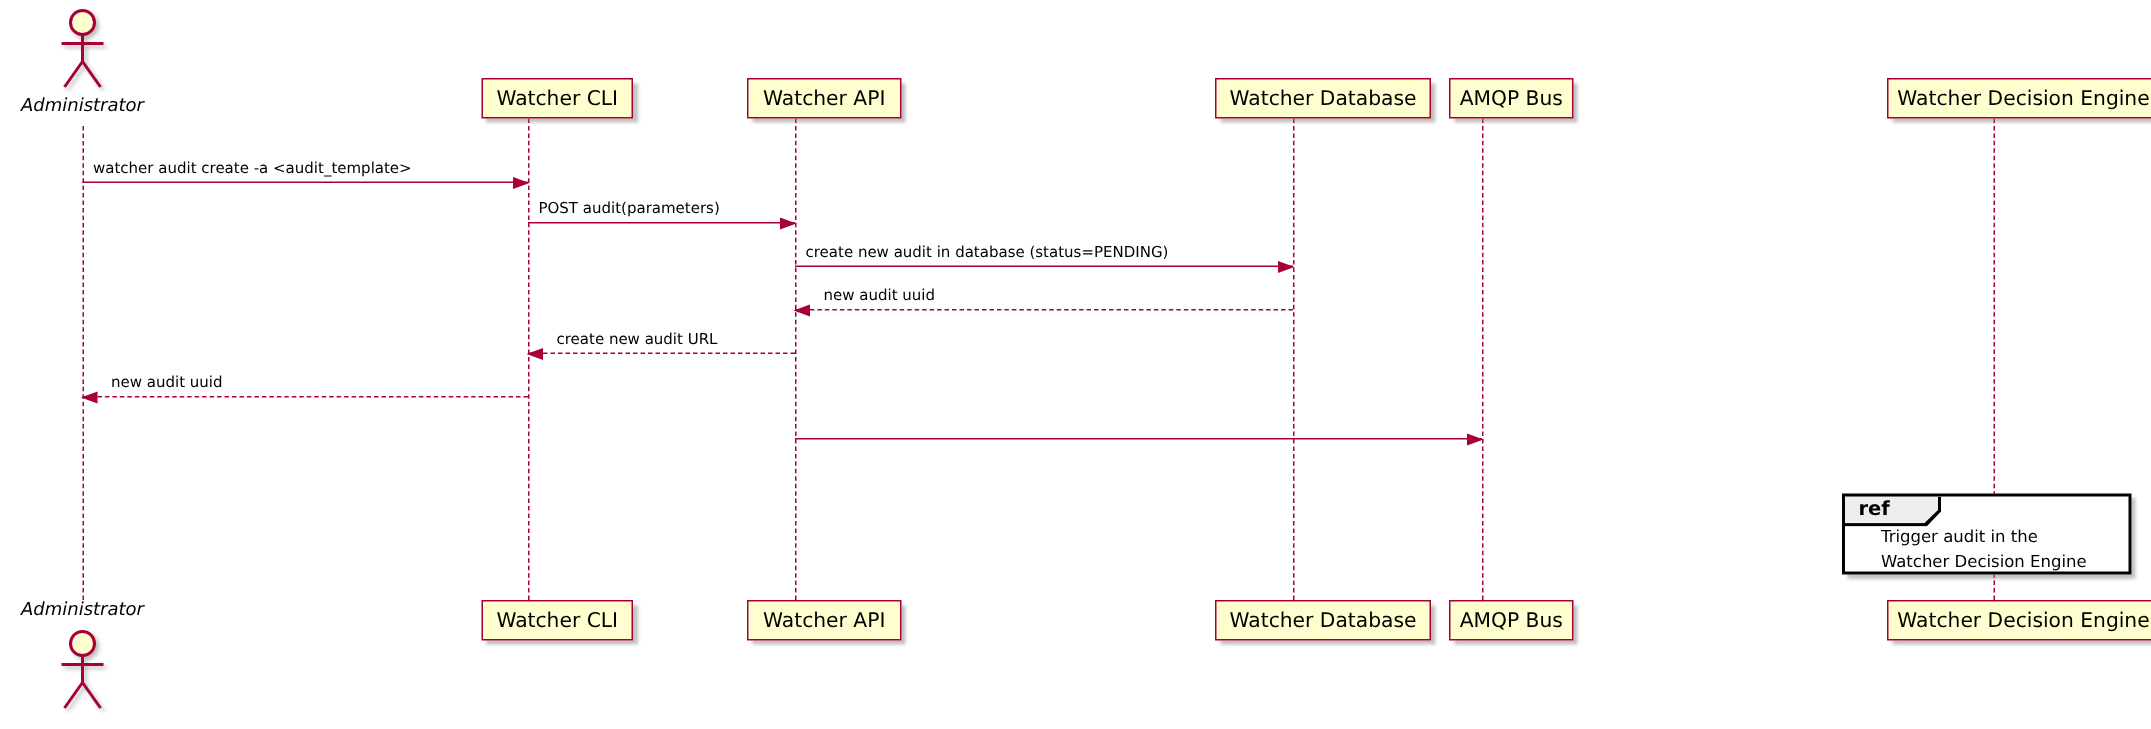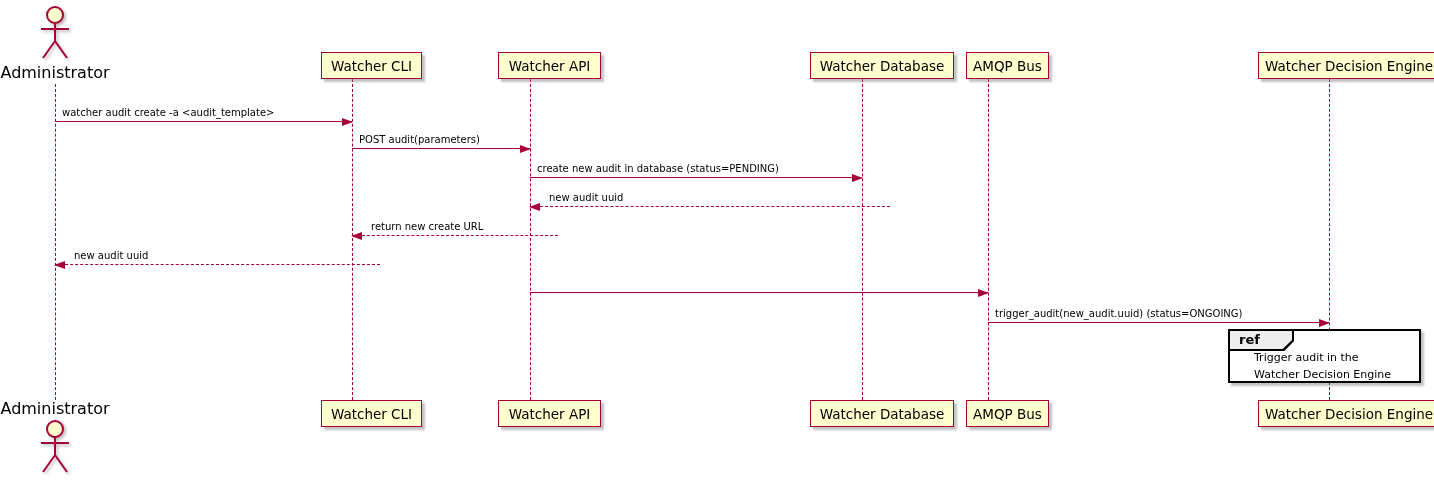--- a/index.html
+++ b/index.html
@@ -34,38 +34,39 @@
     font-size: 13.5px;
     white-space: nowrap;
     z-index: 4;
     margin-left: 20px;
   }
 
   
   .actor-label {
     position: absolute;
     transform: translateX(-50%);
-    font-size: 16px;
+    font-size: 12px;
     white-space: nowrap;
     z-index: 4;
+    font-style: italic;
   }
   .actor-figure {
     position: absolute;
     z-index: 4;
     filter: drop-shadow(2.5px 2.5px 1.5px rgba(120,120,120,0.5));
   }
 
   
   .message {
     position: absolute;
     height: 20px;
     border-bottom: 1px solid #A80036;
     z-index: 2;
   }
-  .message.dashed { border-bottom-style: dashed; padding-left: 28px; }
+  .message.dashed { border-bottom-style: dashed; }
   .msg-label {
     position: absolute;
     bottom: 3px;
     left: 7px;
     font-size: 10px;
     white-space: nowrap;
   }
   .message.dir-left .msg-label { left: 19px; }
   .msg-arrowhead {
     position: absolute;
@@ -134,32 +135,28 @@
   </div>
   <div class="message solid dir-right" style="left:352px;top:128px;width:178px">
     <div class="msg-label">POST audit(parameters)</div>
     <div class="msg-arrowhead"></div>
   </div>
   <div class="message dashed dir-left" style="left:530px;top:186px;width:332px">
     <div class="msg-label">new audit uuid</div>
     <div class="msg-arrowhead"></div>
   </div>
   <div class="message dashed dir-left" style="left:352px;top:215px;width:178px">
-    <div class="msg-label">return new create URL</div>
+    <div class="msg-label">create new audit URL</div>
     <div class="msg-arrowhead"></div>
   </div>
   <div class="message dashed dir-left" style="left:55px;top:244px;width:297px">
     <div class="msg-label">new audit uuid</div>
     <div class="msg-arrowhead"></div>
   </div>
   <div class="message solid dir-right" style="left:530px;top:272px;width:458px">
-    <div class="msg-arrowhead"></div>
-  </div>
-  <div class="message solid dir-right" style="left:988px;top:302px;width:341px">
-    <div class="msg-label">trigger_audit(new_audit.uuid) (status=ONGOING)</div>
     <div class="msg-arrowhead"></div>
   </div>
 
   <div class="ref-box" style="left:1228px;top:329px;width:189px;height:50px">
     <div class="ref-head-outer">
       <div class="ref-head-inner">ref</div>
     </div>
     <div class="ref-body">
       <div>Trigger audit in the</div>
       <div>Watcher Decision Engine</div>

